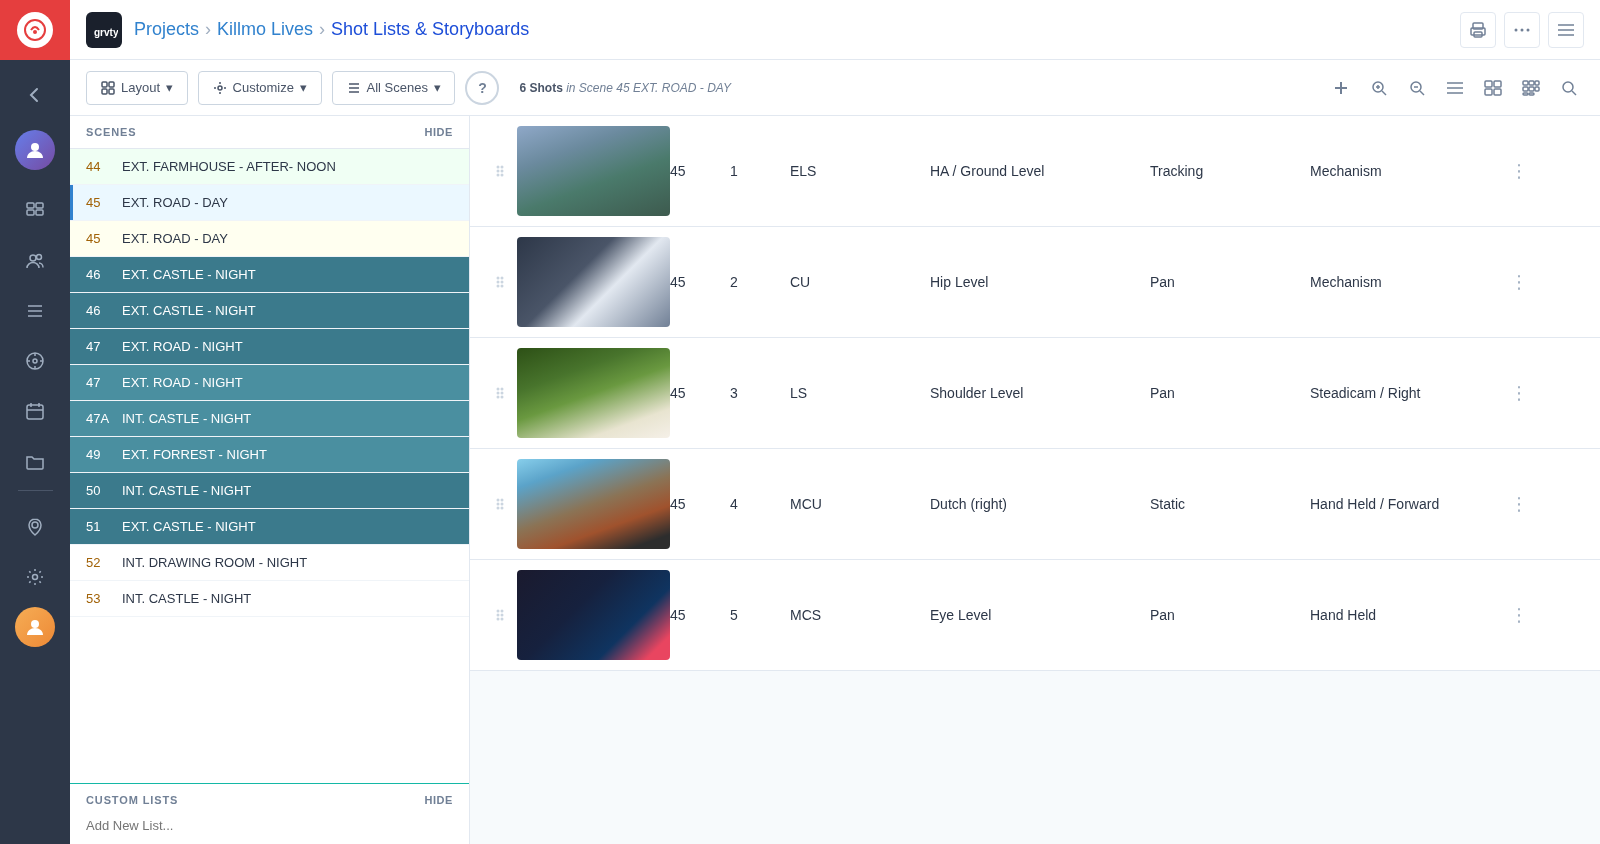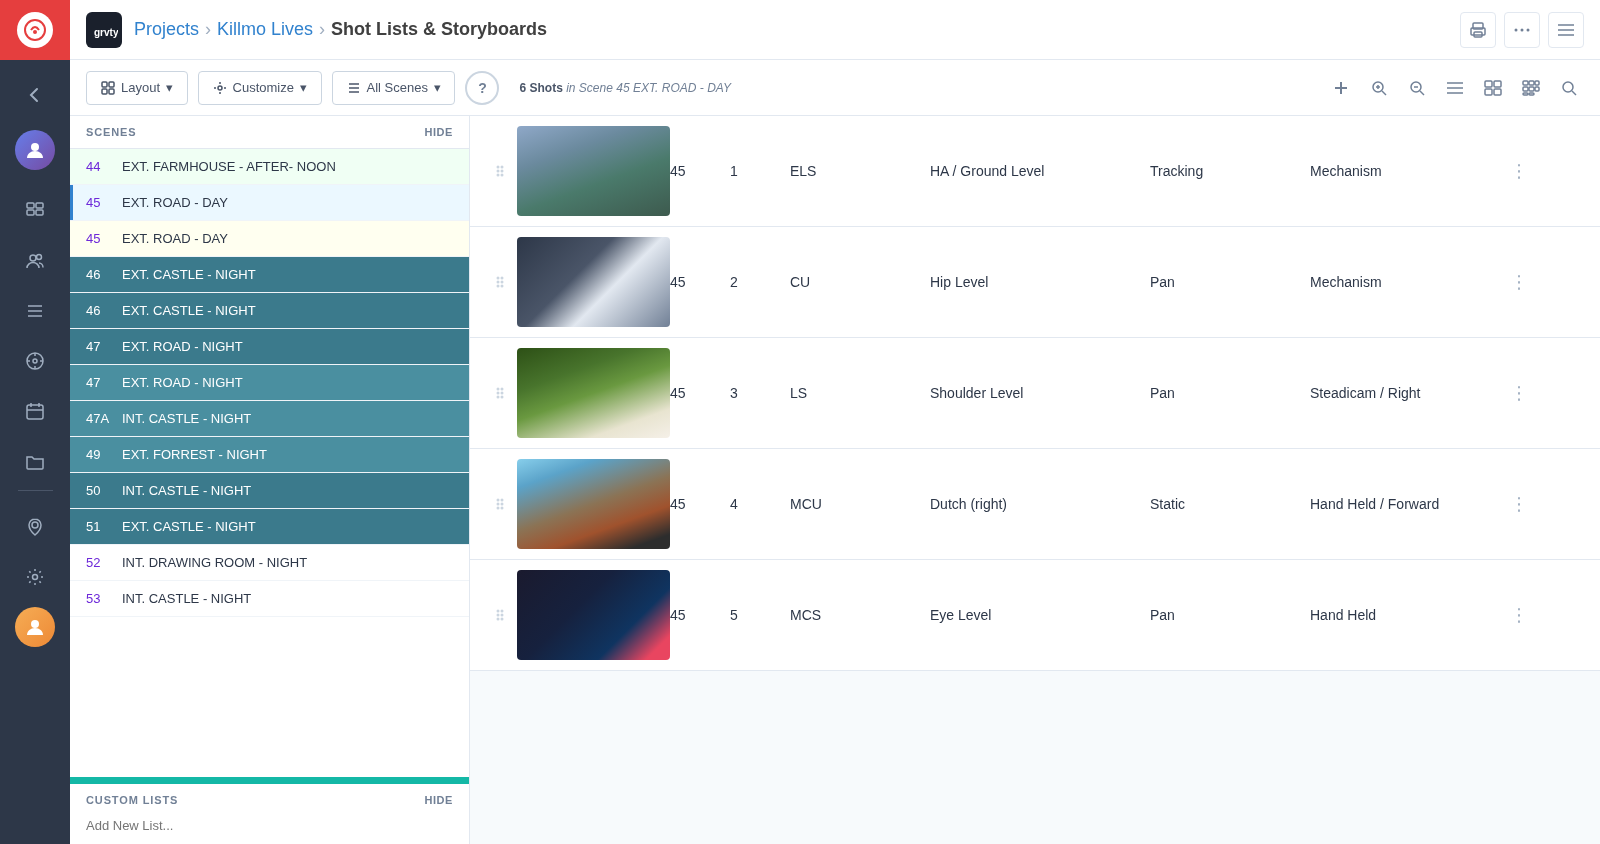--- a/index.html
+++ b/index.html
@@ -104,21 +104,21 @@
     }
     .breadcrumb {
       display: flex;
       align-items: center;
       gap: 6px;
       font-size: 18px;
       color: #4a5568;
     }
     .breadcrumb .link { color: #3182ce; cursor: pointer; }
     .breadcrumb .separator { color: #a0aec0; }
-    .breadcrumb .current { color: #404040; font-weight: 700; }
+    .breadcrumb .current { color: #1d4ed8; font-weight: 400; }
     .nav-right {
       margin-left: auto;
       display: flex;
       align-items: center;
       gap: 8px;
     }
     .nav-icon-btn {
       width: 36px;
       height: 36px;
       border: 1px solid #e2e8f0;
@@ -270,42 +270,42 @@
       background: #fffff0;
     }
     .scene-item.selected-green {
       background: #f0fff4;
     }
     .scene-item.highlight-blue {
       background: #ebf8ff;
     }
     .scene-num {
       font-size: 13px;
-      color: #6d28d9;
+      color: #a16207;
       width: 36px;
       flex-shrink: 0;
     }
     .scene-name {
       font-size: 13px;
       color: #2d3748;
       text-transform: uppercase;
       font-weight: 500;
     }
     .active-indicator {
       position: absolute;
       left: 0;
       top: 0;
       bottom: 0;
       width: 3px;
       background: #3182ce;
     }
 
     
     .custom-lists-section {
-      border-top: 7px solid #14b8a6;
+      border-top: 1px solid #14b8a6;
       padding: 10px 16px;
     }
     .custom-lists-header {
       display: flex;
       align-items: center;
       justify-content: space-between;
       margin-bottom: 10px;
     }
     .custom-lists-label {
       font-size: 11px;

